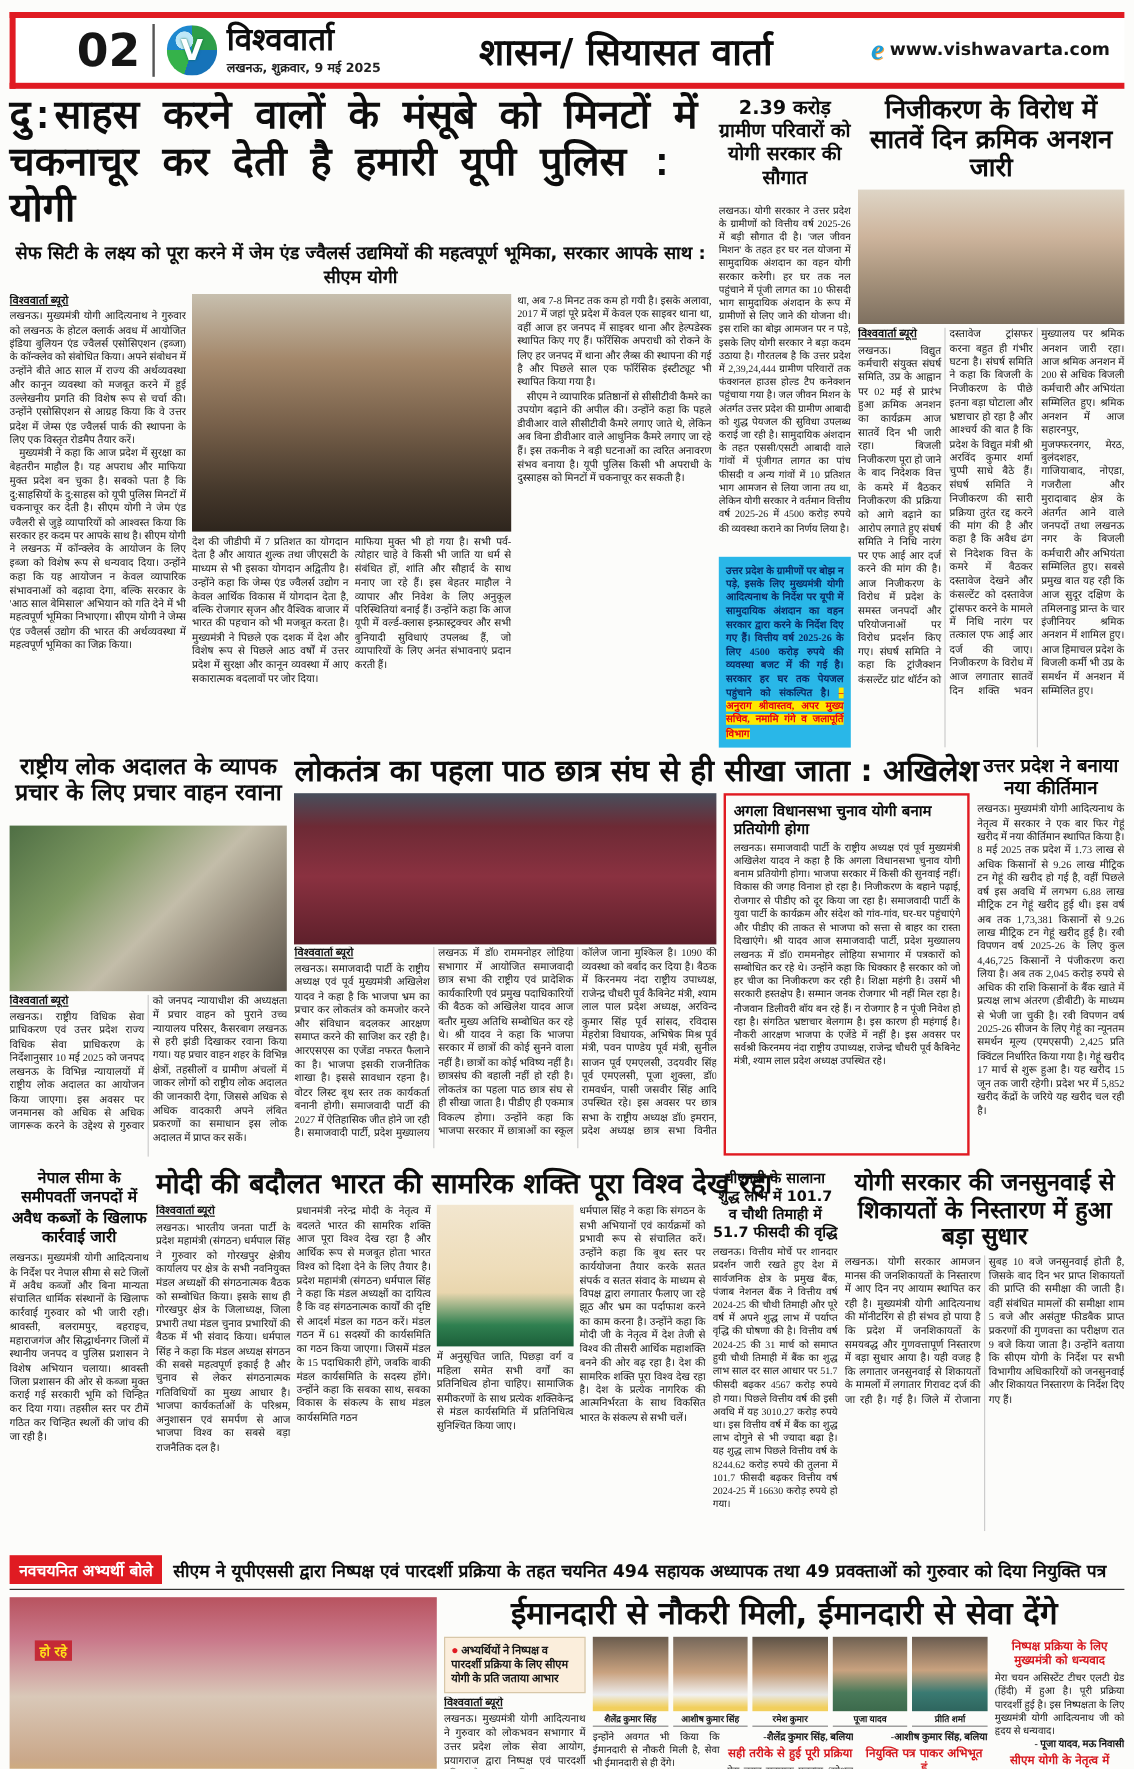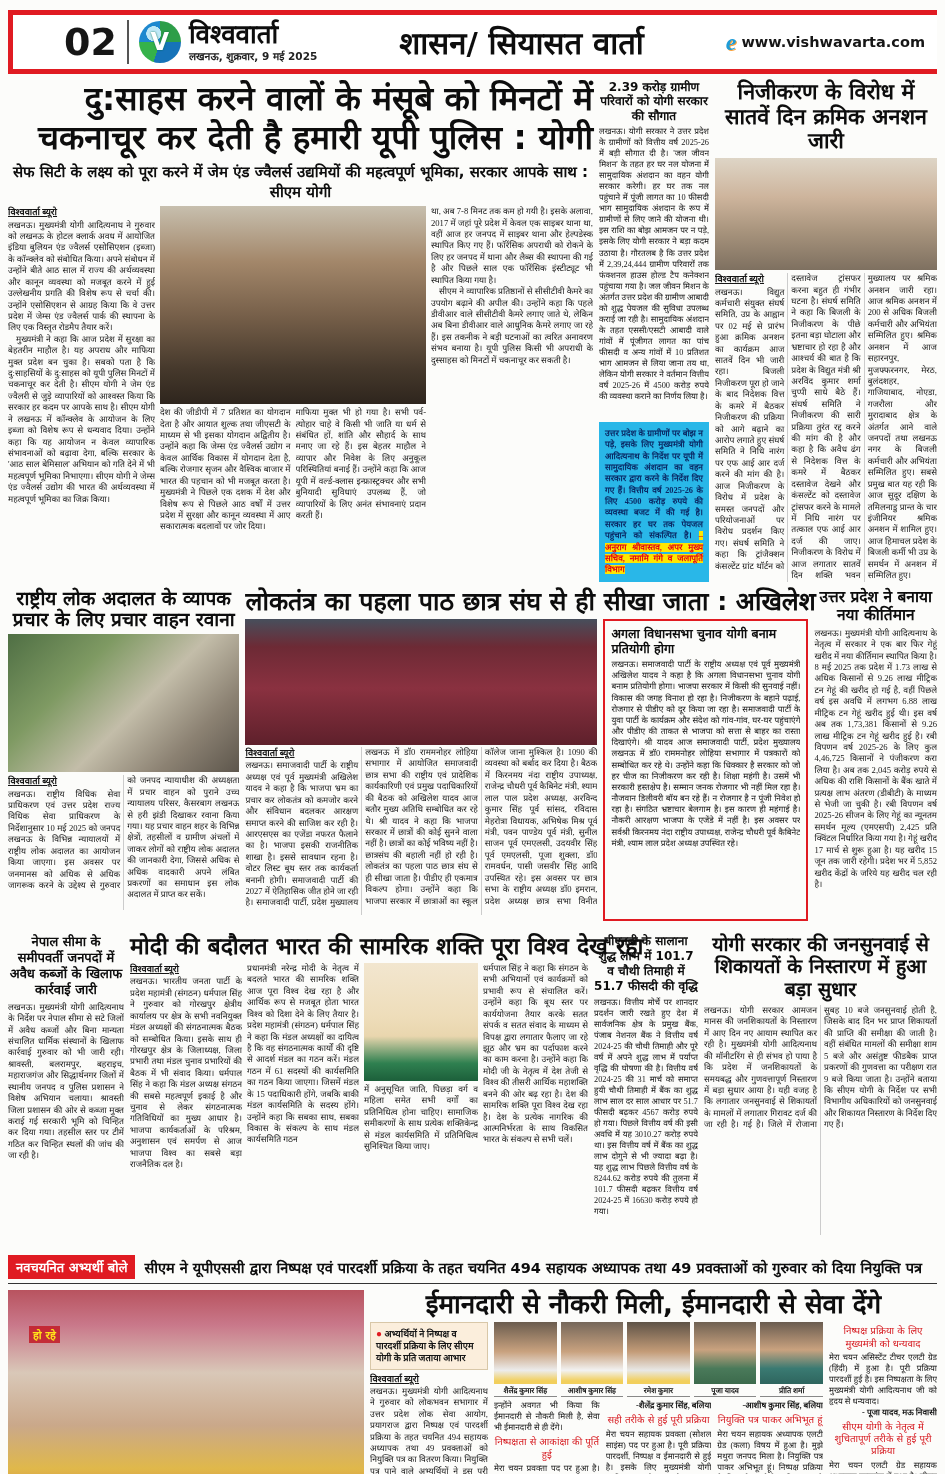--- a/index.html
+++ b/index.html
@@ -3,21 +3,21 @@
 <meta charset="utf-8">
 <style>
   * { margin:0; padding:0; box-sizing:border-box; }
   body { width:945px; height:1474px; background:#fcfcfa; color:#161616;
          font-family:"Liberation Serif", serif; overflow:hidden; position:relative; }
   .page { padding:0 8px; }
   .hed { font-family:"DejaVu Sans", sans-serif; font-weight:bold; color:#0d0d0d; }
   .bod { font-size:8.6px; line-height:1.33; text-align:justify; overflow:hidden; }
   .byline { font-weight:bold; text-decoration:underline; font-size:9.3px; display:block; margin-bottom:1px; }
   .attr { font-weight:bold; text-align:right; display:block; }
-  .redh { color:#d6181e; font-family:"DejaVu Sans", sans-serif; font-weight:normal;
+  .redh { color:#d6181e; font-family:"DejaVu Sans", sans-serif; font-weight:bold;
           text-align:center; font-size:9.8px; line-height:1.25; margin:3px 0 2px; }
   .ph { background:#999; position:relative; overflow:hidden; width:100%; }
 
   
   .masthead { margin-top:10px; height:64px; border:5px solid #e01b22; border-right:none;
               display:flex; align-items:center; padding:0 12px 0 10px; background:#fff; }
   .pgno { font-size:38px; font-weight:bold; font-family:"DejaVu Sans", sans-serif; line-height:1;margin-left:41px; }
   .mh-div { width:2px; height:44px; background:#555; margin:0 10px; }
   .logo { width:42px; height:42px; border-radius:50%; margin-right:8px; flex:0 0 auto;
           background:radial-gradient(circle at 35% 30%, #bfe8f7 0 18%, transparent 19%),
@@ -30,44 +30,44 @@
   .section-title { flex:1; text-align:center; font-size:31px; }
   .site { display:flex; align-items:center; gap:5px; font-family:"DejaVu Sans",sans-serif;
           font-weight:bold; font-size:14.5px; }
   .e-icon { color:#1e9cd7; font-size:24px; font-weight:bold; font-style:italic;
             font-family:"Liberation Serif",serif; line-height:1; text-shadow:1px 1px 0 #f9a13a; }
 
   .band { display:flex; gap:6px; margin-top:6px; }
 
   
   .lead { width:585px; }
-  .lead-hl { font-size:33px; line-height:1.17; text-align:right; }
+  .lead-hl { font-size:33px; line-height:1.17; text-align:left;font-family:Liberation Mono, monospace; }
   .lead-sub { font-size:15px; text-align:center; margin:4px 0 5px; }
   .lead-body { display:flex; gap:5px; height:352px; }
   .lc1 { width:147px; } .lc4 { flex:1; }
   .lmid { width:266px; display:flex; flex-direction:column; }
   .ph-lead { height:198px; background:linear-gradient(180deg,#c7bfae 0%,#a3876a 28%,#77604a 55%,#46392c 82%,#2e251d 100%); }
   .lmid-cols { display:flex; gap:5px; flex:1; margin-top:3px; }
   .lmid-cols > div { flex:1; }
 
   .sg { width:110px; display:flex; flex-direction:column; }
-  .sg-h { font-size:12px; text-align:center; line-height:1.2; margin-bottom:3px; }
+  .sg-h { font-size:16px; text-align:center; line-height:1.2; margin-bottom:13px; }
   .sg-body { flex:1; font-size:8.3px; }
   .sg-quote { background:#29b7e8; color:#0a2a66; font-weight:bold; font-size:8.4px;
-              line-height:1.35; padding:6px; text-align:justify; margin-top:0; }
+              line-height:1.35; padding:6px; text-align:justify; margin-top:18px; }
   .sg-attr { color:#e40014; background:#ffe700; font-weight:bold; display:inline; }
 
   .an { flex:1; display:flex; flex-direction:column; }
   .an-h { font-size:21.5px; text-align:center; line-height:1.15; margin-bottom:4px; }
   .ph-anshan { height:112px; background:linear-gradient(180deg,#ded5c6 0%,#cdb49c 35%,#a8947d 65%,#7e7060 100%); }
   .an-body { columns:3; column-gap:7px; column-rule:1px solid #ccc; flex:1; margin-top:3px; }
 
   
   .la { width:238px; }
-  .la-h { font-size:19px; text-align:center; line-height:1.15; margin-bottom:3px; }
+  .la-h { font-size:19px; text-align:center; line-height:1.15; margin-bottom:15px; }
   .ph-van { height:138px; background:linear-gradient(135deg,#4f6f44 0%,#7f9a63 30%,#c3bda9 55%,#8c8273 78%,#5d564c 100%); }
   .la-body { columns:2; column-gap:7px; column-rule:1px solid #ccc; height:135px; margin-top:3px; }
 
   .ak { width:563px; }
   .ak-h { font-size:25px; text-align:center; line-height:1.1; white-space:nowrap; margin-bottom:4px; }
   .ak-main { display:flex; gap:6px; }
   .ak-left { width:352px; }
   .ph-crowd { height:126px; background:linear-gradient(180deg,#474f5c 0%,#6d2a35 22%,#8a3140 55%,#5e202b 100%); }
   .ak-cols { columns:3; column-gap:7px; column-rule:1px solid #ccc; height:168px; margin-top:2px; }
   .ak-box { flex:1; border:2.5px solid #e01b22; padding:5px 6px; }

